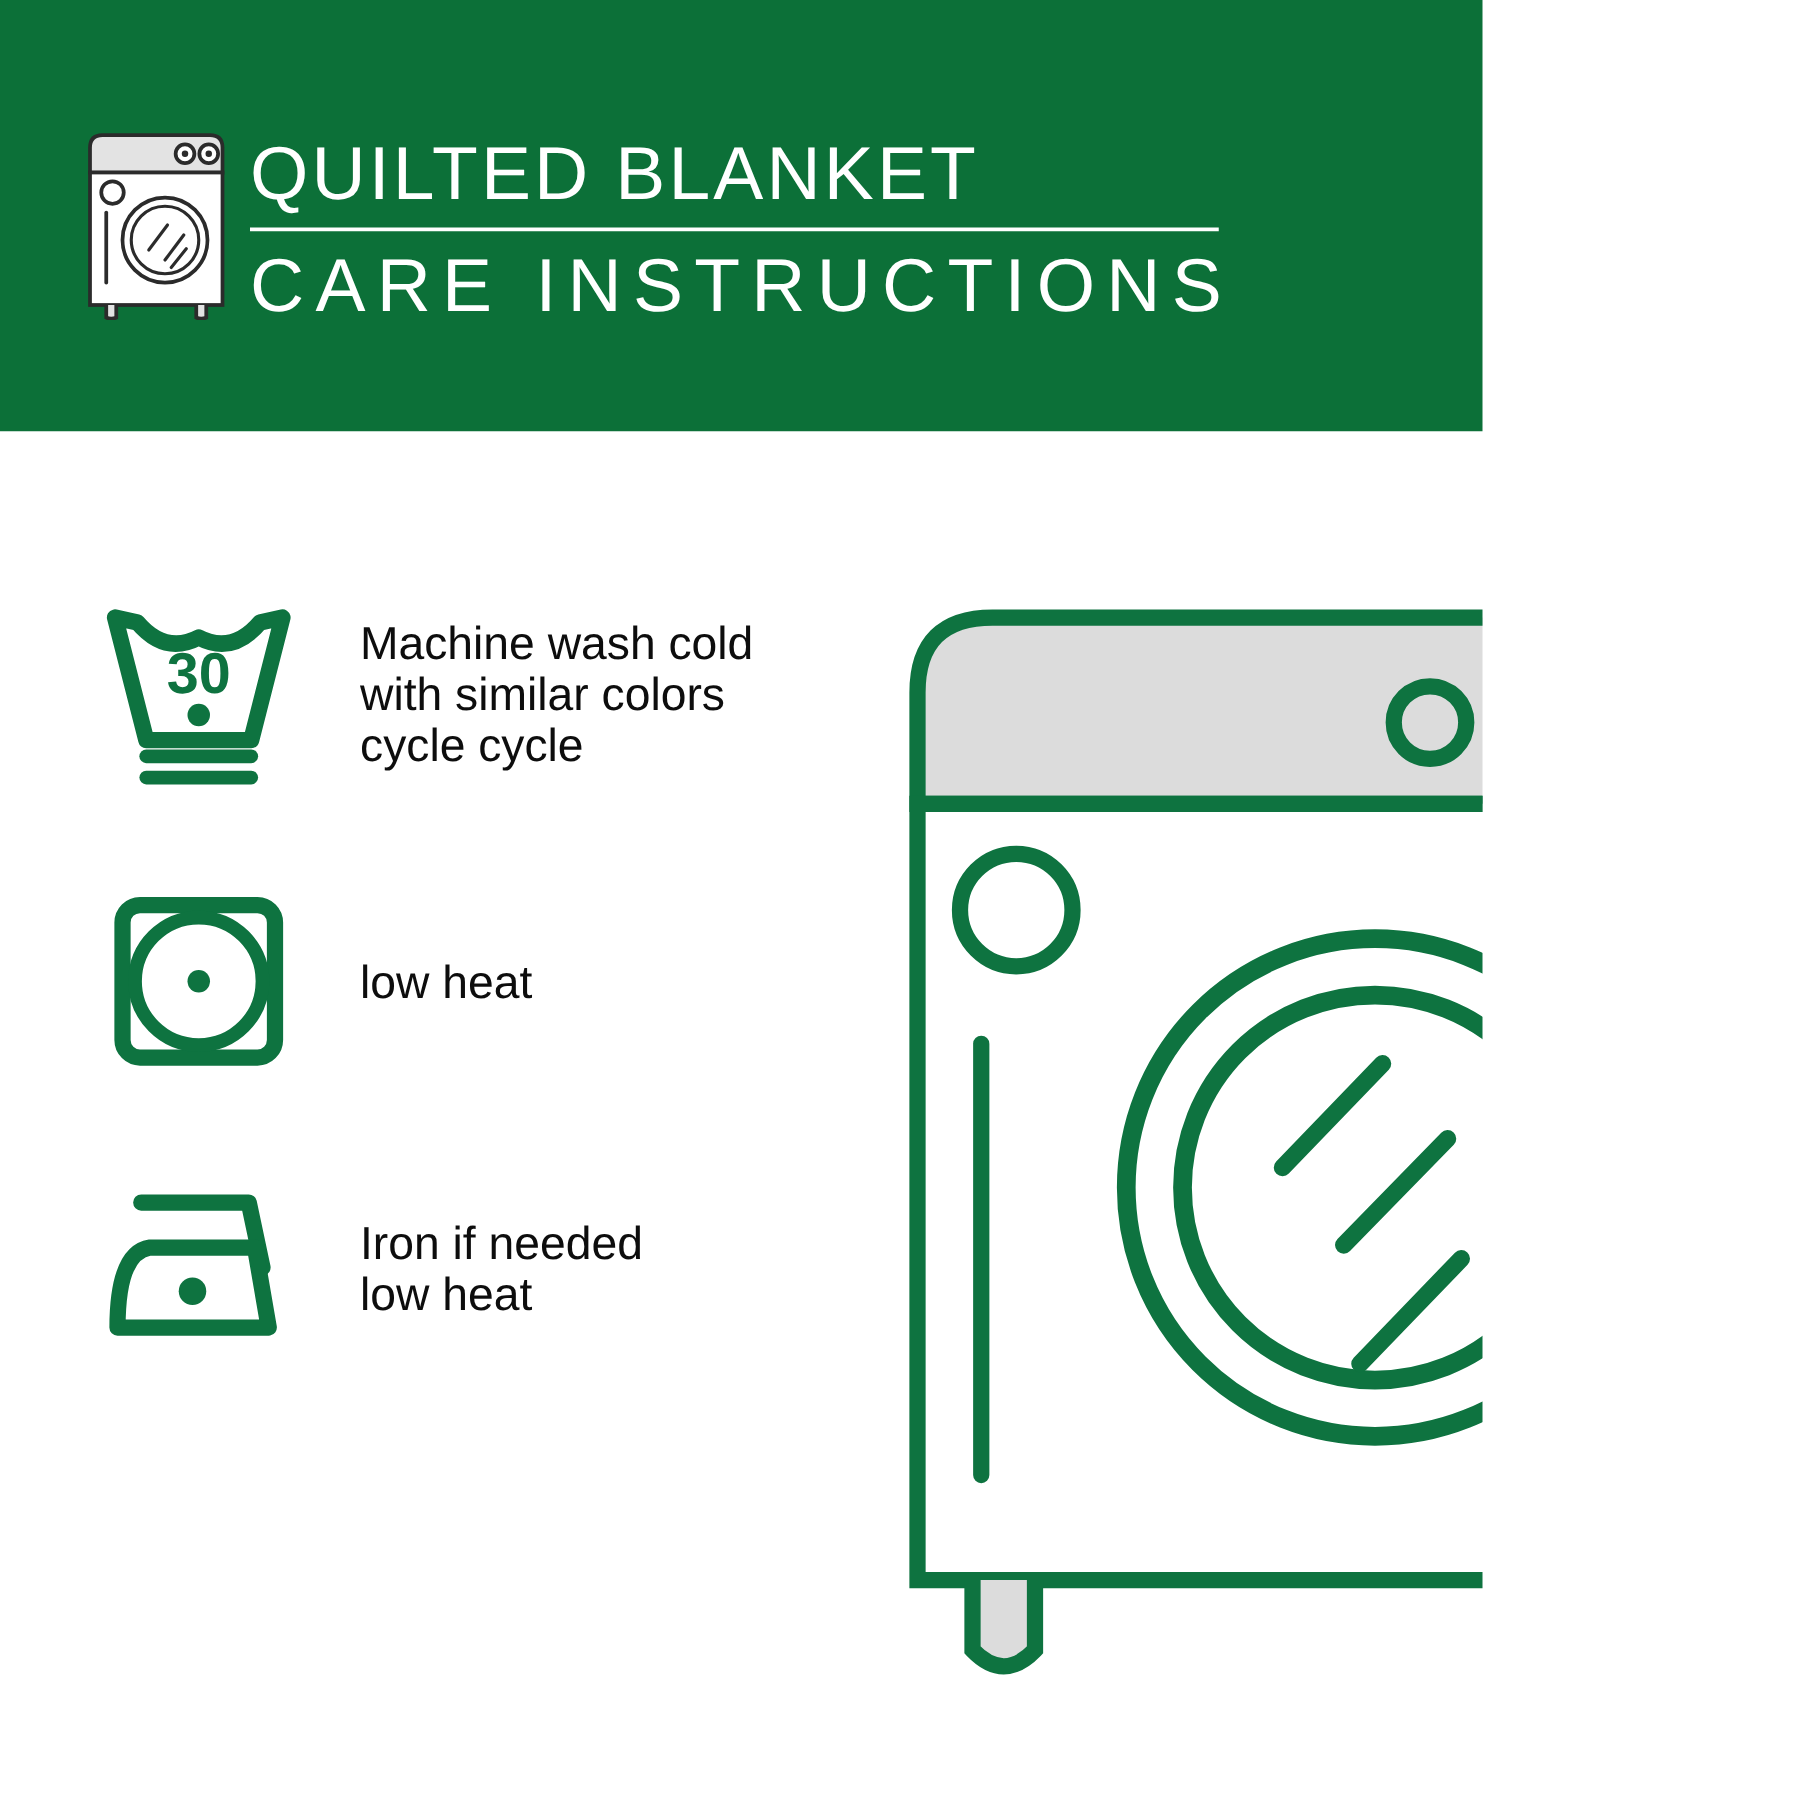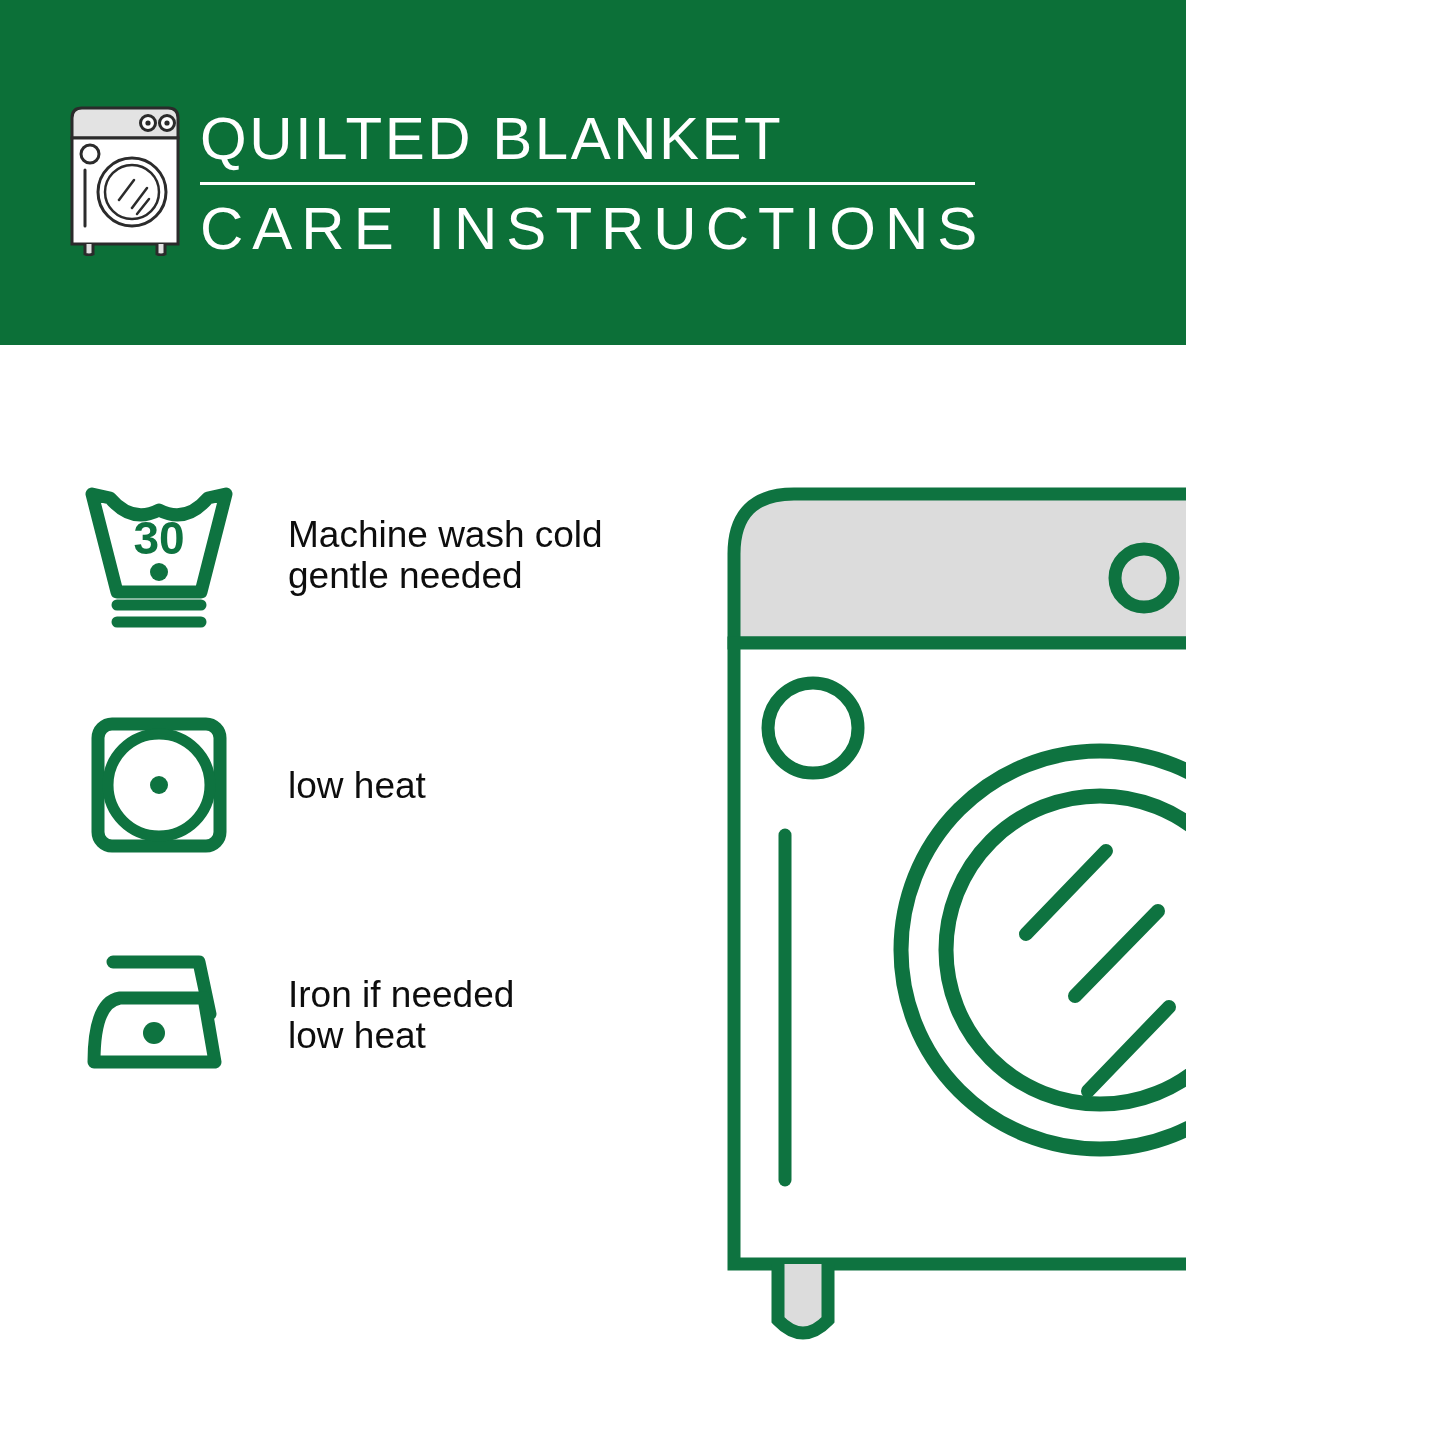--- a/index.html
+++ b/index.html
@@ -166,21 +166,22 @@
             <path d="M12 14 L30 18 Q52 44 79 30 Q106 44 128 18 L146 14 L121 112 L37 112 Z"></path>
           </g>
           <text x="79" y="74" text-anchor="middle" font-family="Liberation Sans, sans-serif" font-size="46" font-weight="700" fill="#0e7340">30</text>
           <circle cx="79" cy="92" r="9" fill="#0e7340"></circle>
           <line x1="37" y1="125" x2="121" y2="125" stroke="#0e7340" stroke-width="11" stroke-linecap="round"></line>
           <line x1="37" y1="142" x2="121" y2="142" stroke="#0e7340" stroke-width="11" stroke-linecap="round"></line>
         </svg>
       </div>
       <div class="care-text-slot">
         <div class="care-line">Machine wash cold</div>
-        <div class="care-line">gentle needed</div>
+        <div class="care-line">with similar colors</div>
+        <div class="care-line">cycle cycle</div>
       </div>
     </div>
 
 
     <div class="care-row">
       <div class="care-icon-slot">
         <svg width="158" height="150" viewBox="0 0 158 150" xmlns="http://www.w3.org/2000/svg">
           <rect x="18" y="14" width="122" height="122" rx="14" ry="14" fill="none" stroke="#0e7340" stroke-width="13"></rect>
           <circle cx="79" cy="75" r="51" fill="none" stroke="#0e7340" stroke-width="11"></circle>
           <circle cx="79" cy="75" r="9" fill="#0e7340"></circle>

